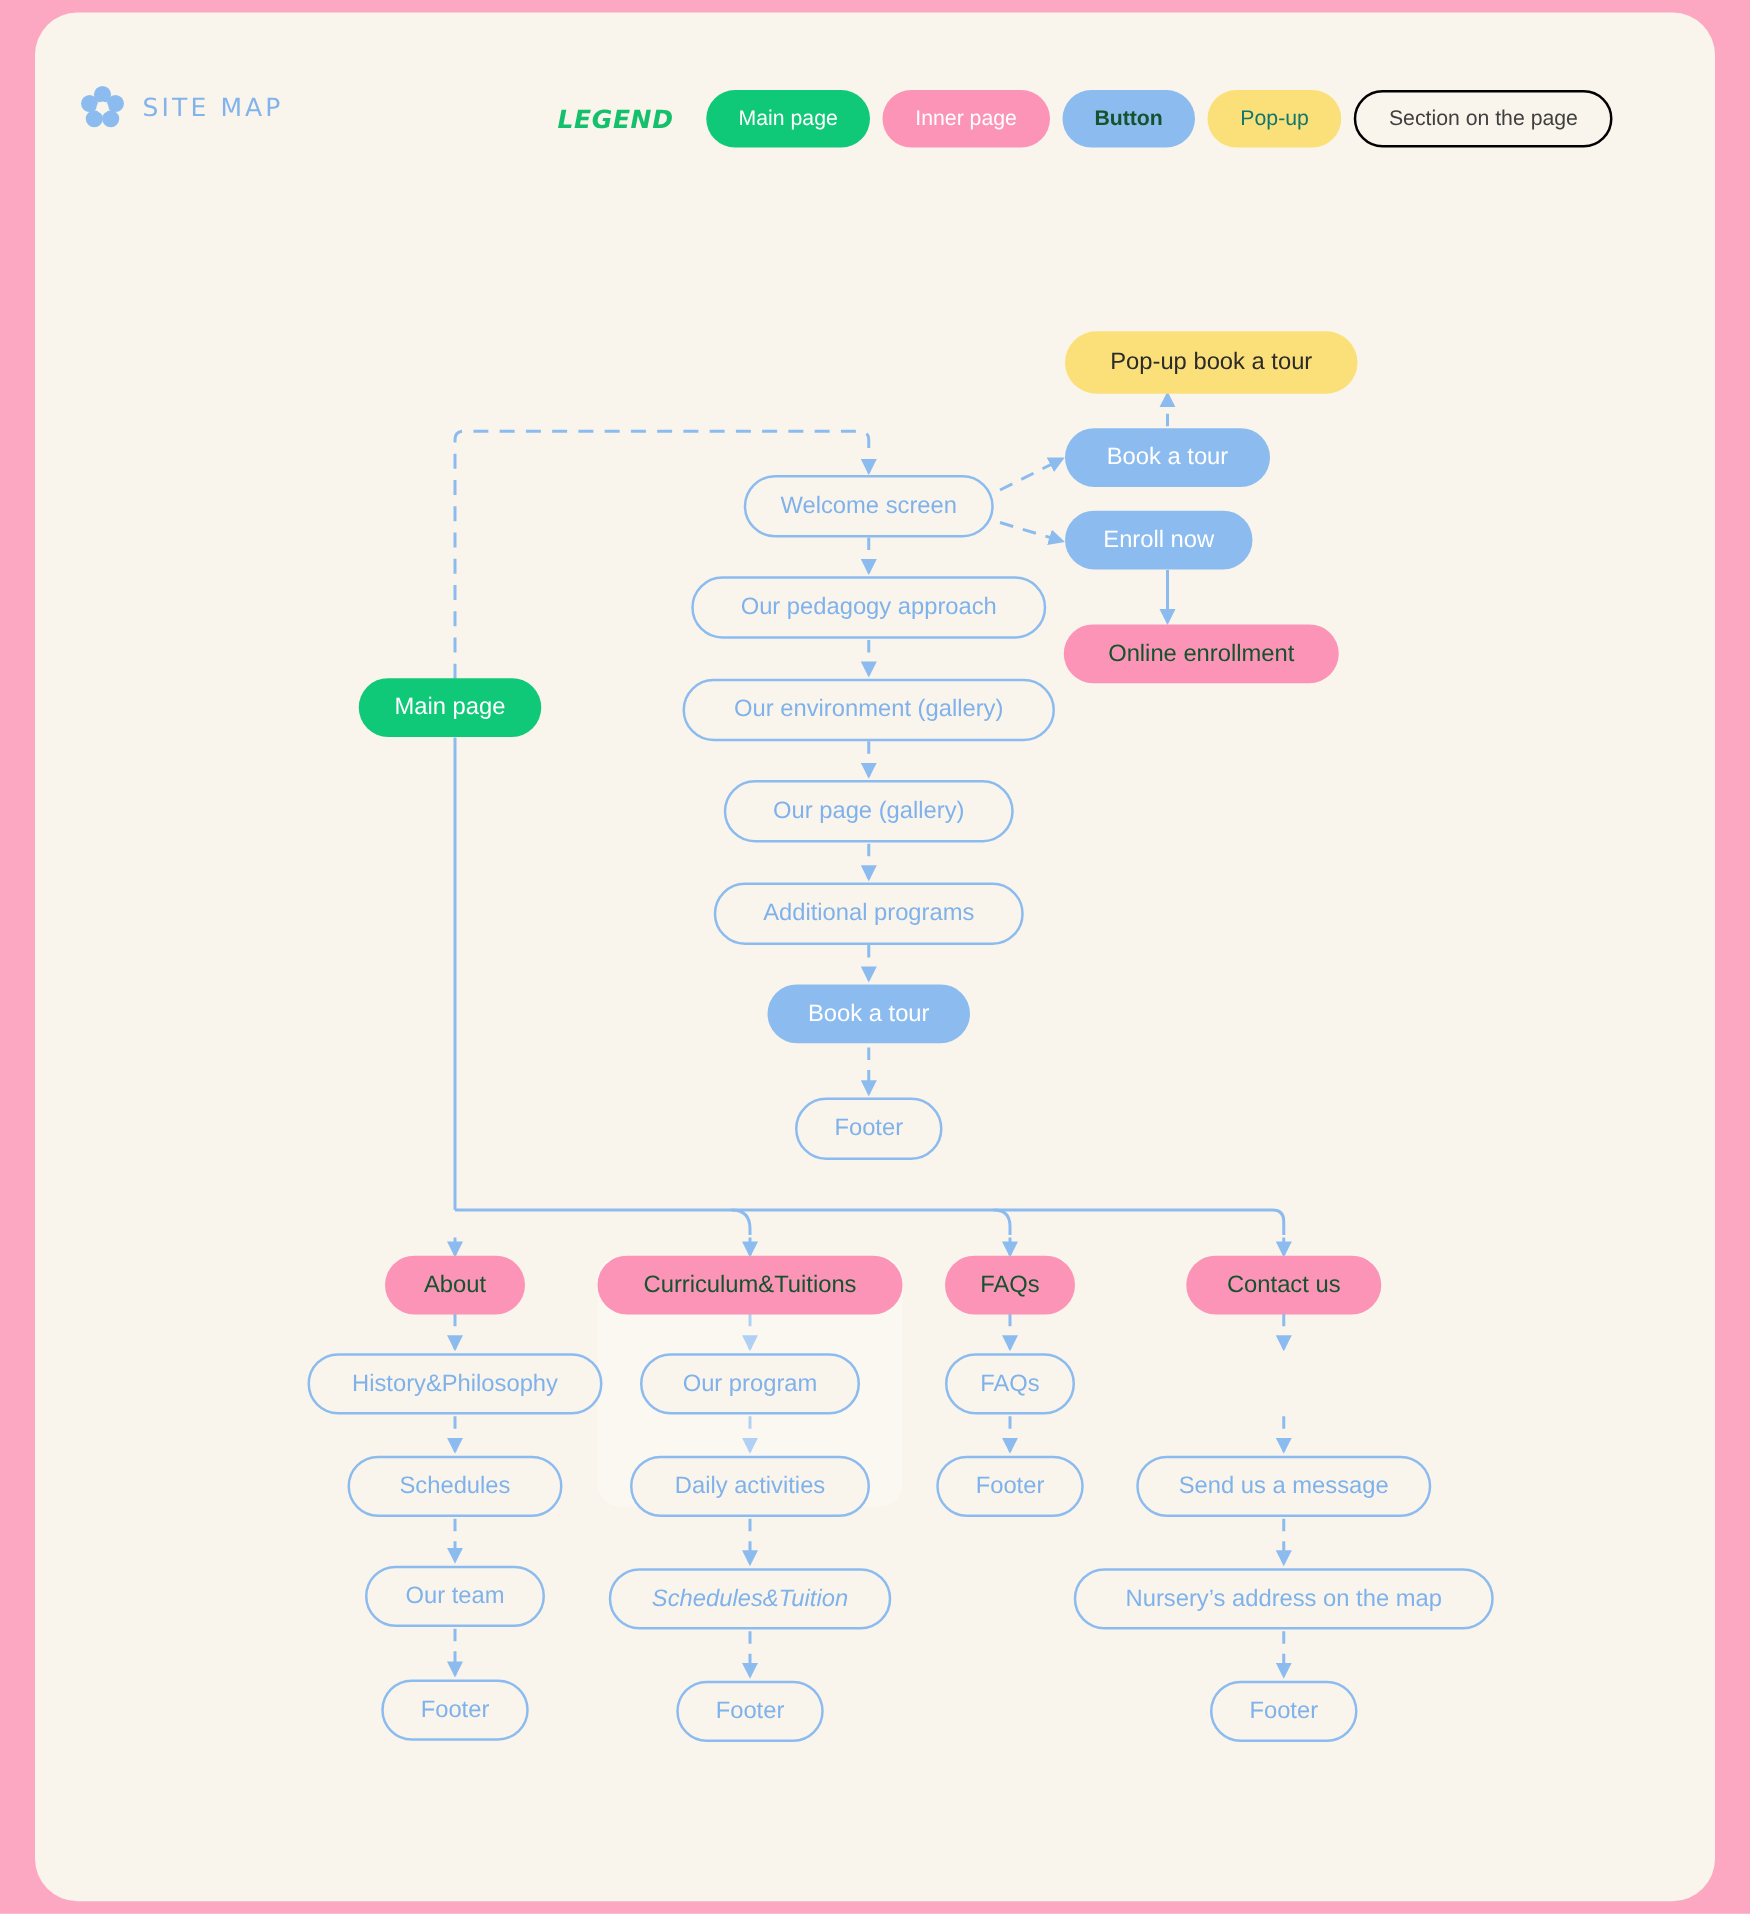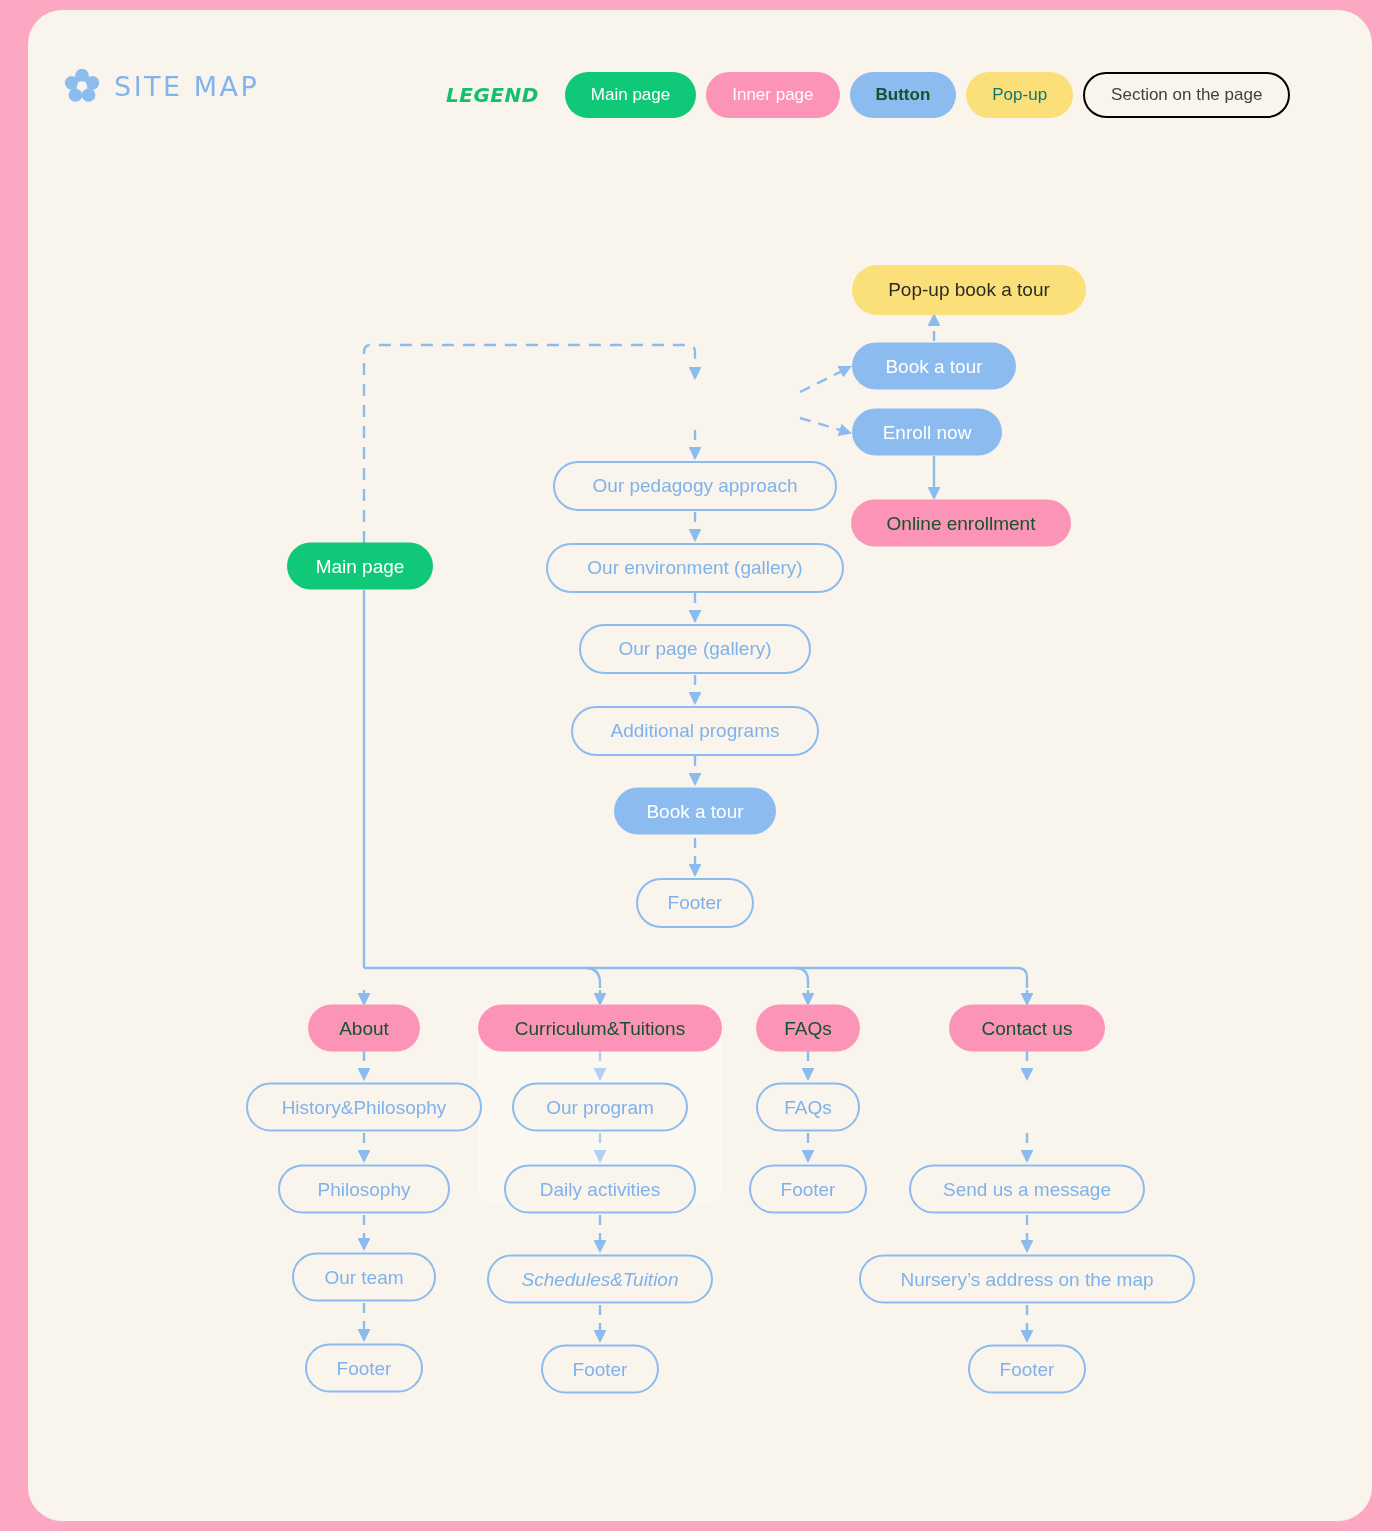--- a/index.html
+++ b/index.html
@@ -34,21 +34,21 @@
     position: absolute;
     left: 36px;
     top: 58px;
     display: flex;
     align-items: center;
     gap: 14px;
   }
   #logo .flower { width: 36px; height: 36px; display: block; }
   #logo .wordmark {
     font-family: "DejaVu Sans", sans-serif;
-    font-size: 27px;
+    font-size: 20px;
     letter-spacing: 2.5px;
     color: #82B4EC;
     font-weight: 400;
   }
 
   #legend {
     position: absolute;
     left: 418px;
     top: 62px;
     display: flex;
@@ -215,35 +215,36 @@
 
         <path d="M 1027 1051 L 1027 1079"></path>
         <path d="M 1027 1133 L 1027 1161"></path>
         <path d="M 1027 1215 L 1027 1251"></path>
         <path d="M 1027 1305 L 1027 1341"></path>
       </g>
     </svg>
 
     <div class="node mainpg" style="left:360px; top:566px; width:146px; height:47px;">Main page</div>
 
+    <div class="node section" style="left:695px; top:405px; width:200px; height:50px;">Welcome screen</div>
     <div class="node section" style="left:695px; top:486px; width:284px; height:50px;">Our pedagogy approach</div>
     <div class="node section" style="left:695px; top:568px; width:298px; height:50px;">Our environment (gallery)</div>
     <div class="node section" style="left:695px; top:649px; width:232px; height:50px;">Our page (gallery)</div>
     <div class="node section" style="left:695px; top:731px; width:248px; height:50px;">Additional programs</div>
     <div class="node btn" style="left:695px; top:811px; width:162px; height:47px;">Book a tour</div>
     <div class="node section" style="left:695px; top:903px; width:118px; height:50px;">Footer</div>
 
     <div class="node popup" style="left:969px; top:290px; width:234px; height:50px;">Pop-up book a tour</div>
     <div class="node btn" style="left:934px; top:366px; width:164px; height:47px;">Book a tour</div>
     <div class="node btn" style="left:927px; top:432px; width:150px; height:47px;">Enroll now</div>
     <div class="node inner" style="left:961px; top:523px; width:220px; height:47px;">Online enrollment</div>
 
     <div class="node inner" style="left:364px; top:1028px; width:112px; height:47px;">About</div>
     <div class="node section" style="left:364px; top:1107px; width:236px; height:49px;">History&amp;Philosophy</div>
-    <div class="node section" style="left:364px; top:1189px; width:172px; height:49px;">Philosophy</div>
+    <div class="node section" style="left:364px; top:1189px; width:172px; height:49px;">Schedules</div>
     <div class="node section" style="left:364px; top:1277px; width:144px; height:49px;">Our team</div>
     <div class="node section" style="left:364px; top:1368px; width:118px; height:49px;">Footer</div>
 
     <div class="node inner" style="left:600px; top:1028px; width:244px; height:47px;">Curriculum&amp;Tuitions</div>
     <div class="node section" style="left:600px; top:1107px; width:176px; height:49px;">Our program</div>
     <div class="node section" style="left:600px; top:1189px; width:192px; height:49px;">Daily activities</div>
     <div class="node section" style="left:600px; top:1279px; width:226px; height:49px;font-style:italic;">Schedules&amp;Tuition</div>
     <div class="node section" style="left:600px; top:1369px; width:118px; height:49px;">Footer</div>
 
     <div class="node inner" style="left:808px; top:1028px; width:104px; height:47px;">FAQs</div>

